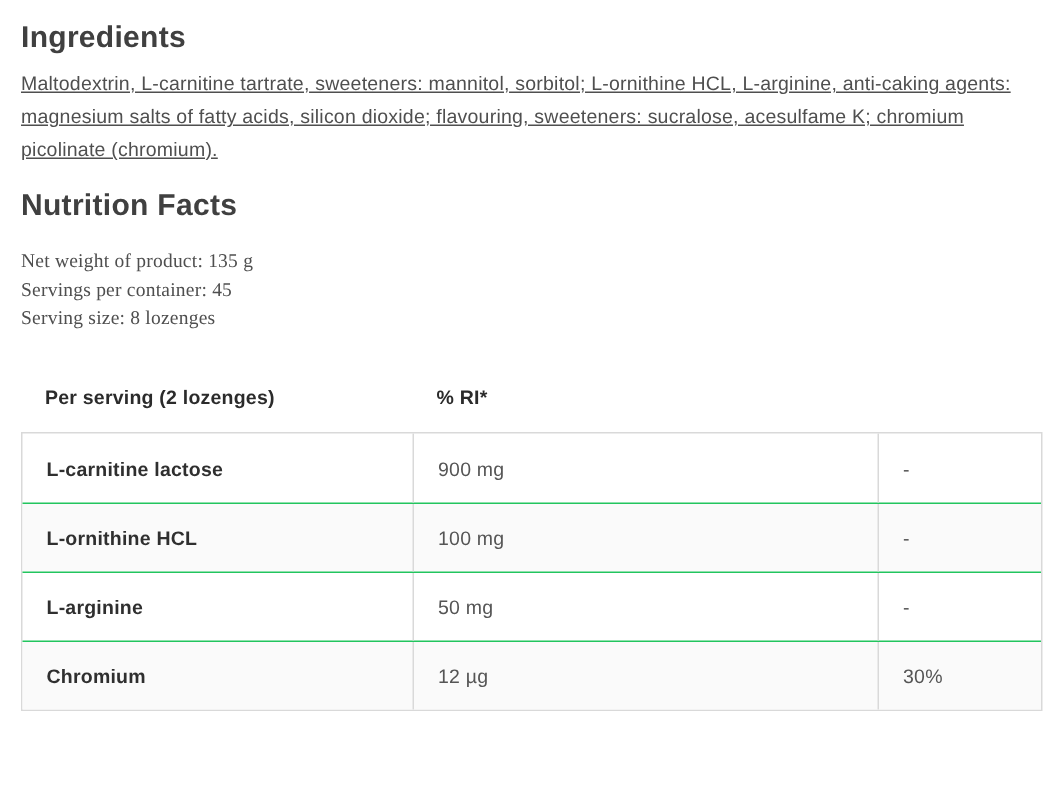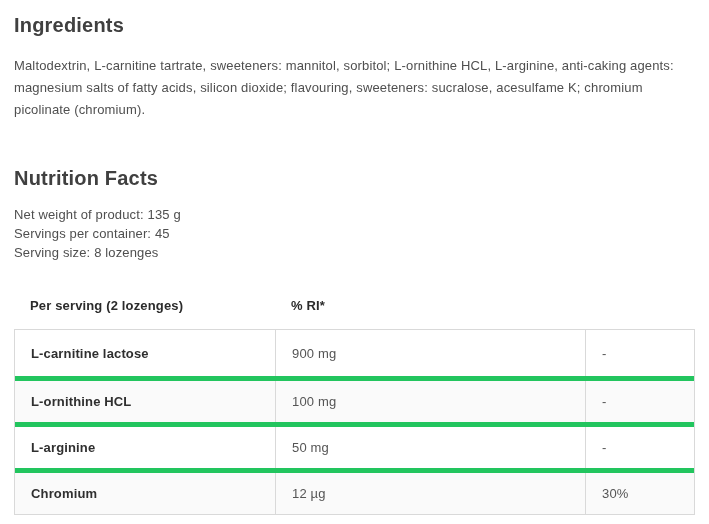--- a/index.html
+++ b/index.html
@@ -16,57 +16,58 @@
     width: 709px;
   }
   .section-heading {
     font-size: 20px;
     line-height: 26px;
     font-weight: 700;
     color: #404040;
     letter-spacing: 0.2px;
   }
   .heading-ingredients { margin-top: 2px; }
-  .heading-nutrition { margin-top: 44px; }
+  .heading-nutrition { margin-top: 13px; }
   .body-text {
     font-size: 13px;
     line-height: 22px;
     color: #4f4f4f;
     letter-spacing: 0.15px;
     max-width: 681px;
   }
-  .para-ingredients { margin-top: 17px; }
+  .para-ingredients { margin-top: 7px; text-decoration: underline; }
   .para-allergens { margin-top: 8px; }
   .serving-info { margin-top: 14px; }
   .serving-info .info-line {
     font-size: 13px;
     line-height: 19px;
     color: #4f4f4f;
     letter-spacing: 0.15px;
+    font-family: Liberation Serif, serif;
   }
   .nutrition-table { margin-top: 36px; }
   .t-grid {
     display: grid;
     grid-template-columns: 261px 310px 1fr;
   }
   .t-head {
     padding-bottom: 16px;
   }
   .t-head .th {
     font-size: 13px;
     font-weight: 700;
     color: #2b2b2b;
     letter-spacing: 0.15px;
     padding-left: 16px;
   }
   .t-body {
     border: 1px solid #d9d9d9;
   }
   .t-row { height: 46px; }
-  .t-row + .t-row { border-top: 5px solid #22c55e; }
+  .t-row + .t-row { border-top: 1px solid #22c55e; }
   .t-row:nth-child(even) { background: #fafafa; }
   .t-row .td {
     display: flex;
     align-items: center;
     height: 100%;
     padding-left: 16px;
     font-size: 13px;
     letter-spacing: 0.15px;
     color: #555555;
   }

